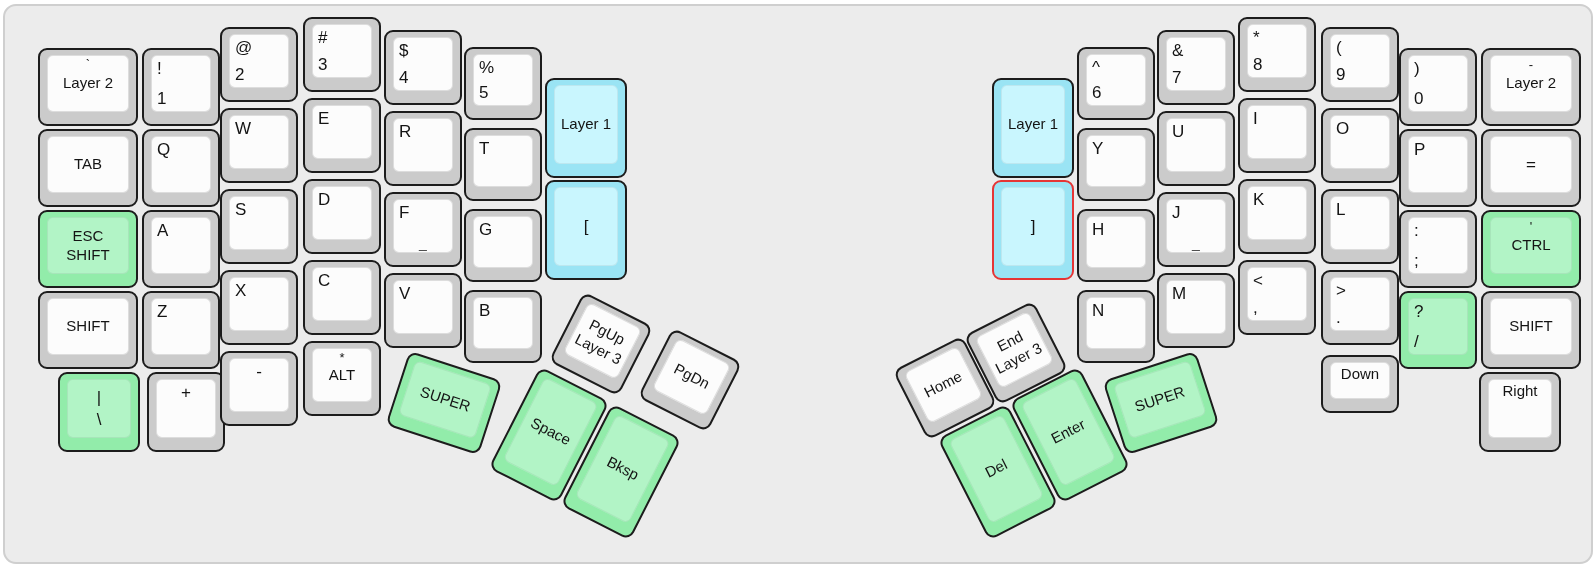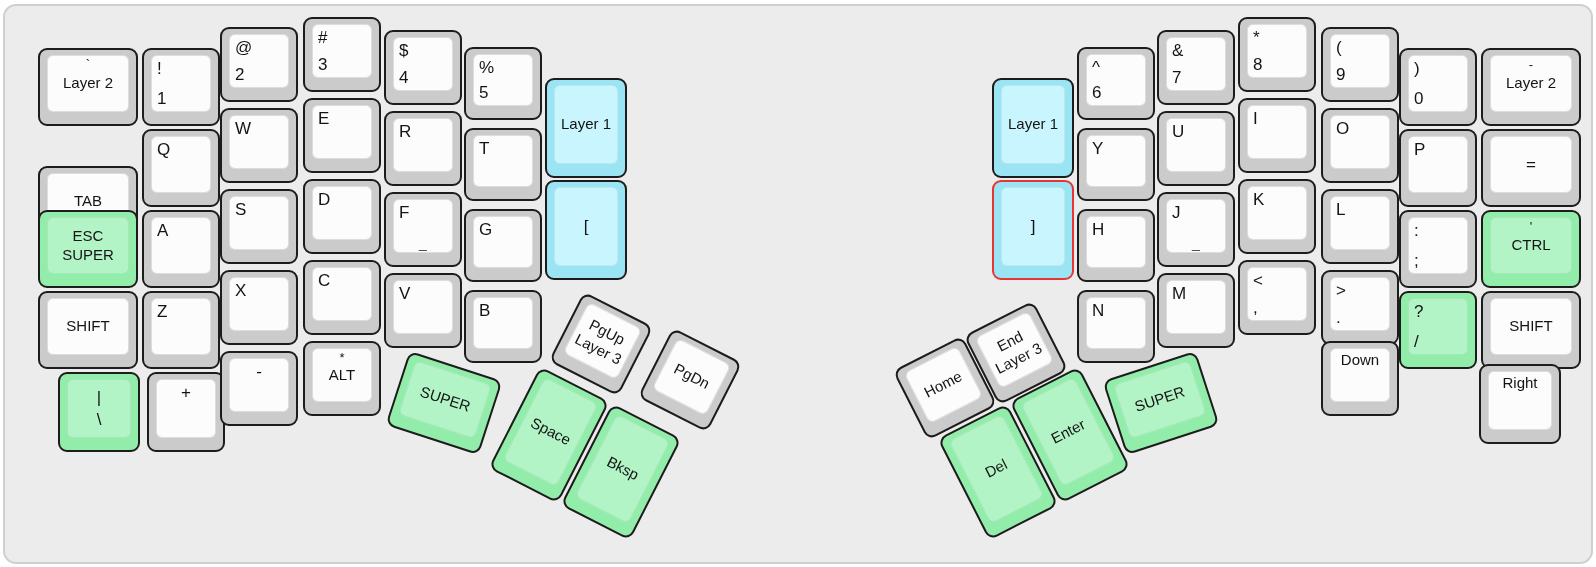--- a/index.html
+++ b/index.html
@@ -31,29 +31,29 @@
 
 <div class="stage">
   <div class="panel"></div>
   <div class="board" id="board">
       <div class="key white" style="left: 38px; top: 48px; width: 100px; height: 78px;">
         <div class="cap">
           <span class="leg tc sub-small">`</span>
           <span class="leg ctr word">Layer 2</span>
         </div>
       </div>
-      <div class="key white" style="left: 38px; top: 129px; width: 100px; height: 78px; margin-top: 37px;">
+      <div class="key white" style="left: 38px; top: 129px; width: 100px; height: 78px;">
         <div class="cap">
           <span class="leg ctr word">TAB</span>
         </div>
       </div>
       <div class="key green" style="left: 38px; top: 210px; width: 100px; height: 78px;">
         <div class="cap">
           <span class="leg ctr word">ESC
-SUPER</span>
+SHIFT</span>
         </div>
       </div>
       <div class="key white" style="left: 38px; top: 291px; width: 100px; height: 78px;">
         <div class="cap">
           <span class="leg ctr word">SHIFT</span>
         </div>
       </div>
       <div class="key green" style="left: 58px; top: 372px; width: 82px; height: 80px;">
         <div class="cap">
           <span class="leg ctr">|
@@ -298,21 +298,21 @@
         <div class="cap">
           <span class="leg tl">L</span>
         </div>
       </div>
       <div class="key white" style="left: 1321px; top: 270px; width: 78px; height: 75px;">
         <div class="cap">
           <span class="leg tl">&gt;</span>
           <span class="leg bl">.</span>
         </div>
       </div>
-      <div class="key white" style="left: 1321px; top: 341px; width: 78px; height: 75px;">
+      <div class="key white" style="left: 1321px; top: 355px; width: 78px; height: 58px;">
         <div class="cap">
           <span class="leg tc word">Down</span>
         </div>
       </div>
       <div class="key white" style="left: 1399px; top: 48px; width: 78px; height: 78px;">
         <div class="cap">
           <span class="leg tl">)</span>
           <span class="leg bl">0</span>
         </div>
       </div>
@@ -348,21 +348,21 @@
         <div class="cap">
           <span class="leg tc sub-small">'</span>
           <span class="leg ctr word">CTRL</span>
         </div>
       </div>
       <div class="key white" style="left: 1481px; top: 291px; width: 100px; height: 78px;">
         <div class="cap">
           <span class="leg ctr word">SHIFT</span>
         </div>
       </div>
-      <div class="key white" style="left: 1479px; top: 364px; width: 82px; height: 80px;">
+      <div class="key white" style="left: 1479px; top: 372px; width: 82px; height: 80px;">
         <div class="cap">
           <span class="leg tc word">Right</span>
         </div>
       </div>
       <div class="key cyan" style="left: 992px; top: 78px; width: 82px; height: 100px;">
         <div class="cap">
           <span class="leg ctr word">Layer 1</span>
         </div>
       </div>
       <div class="key cyan red-border" style="left: 992px; top: 180px; width: 82px; height: 100px;">

